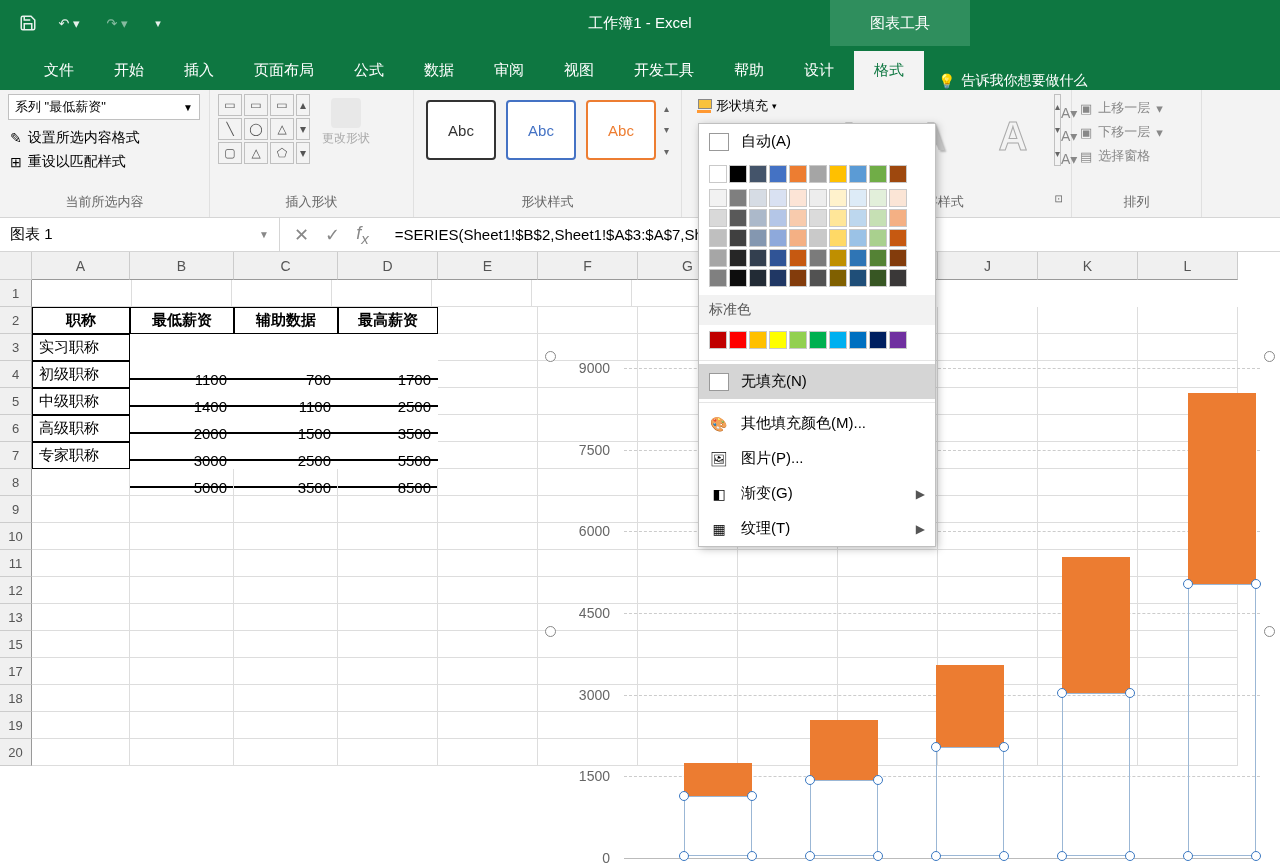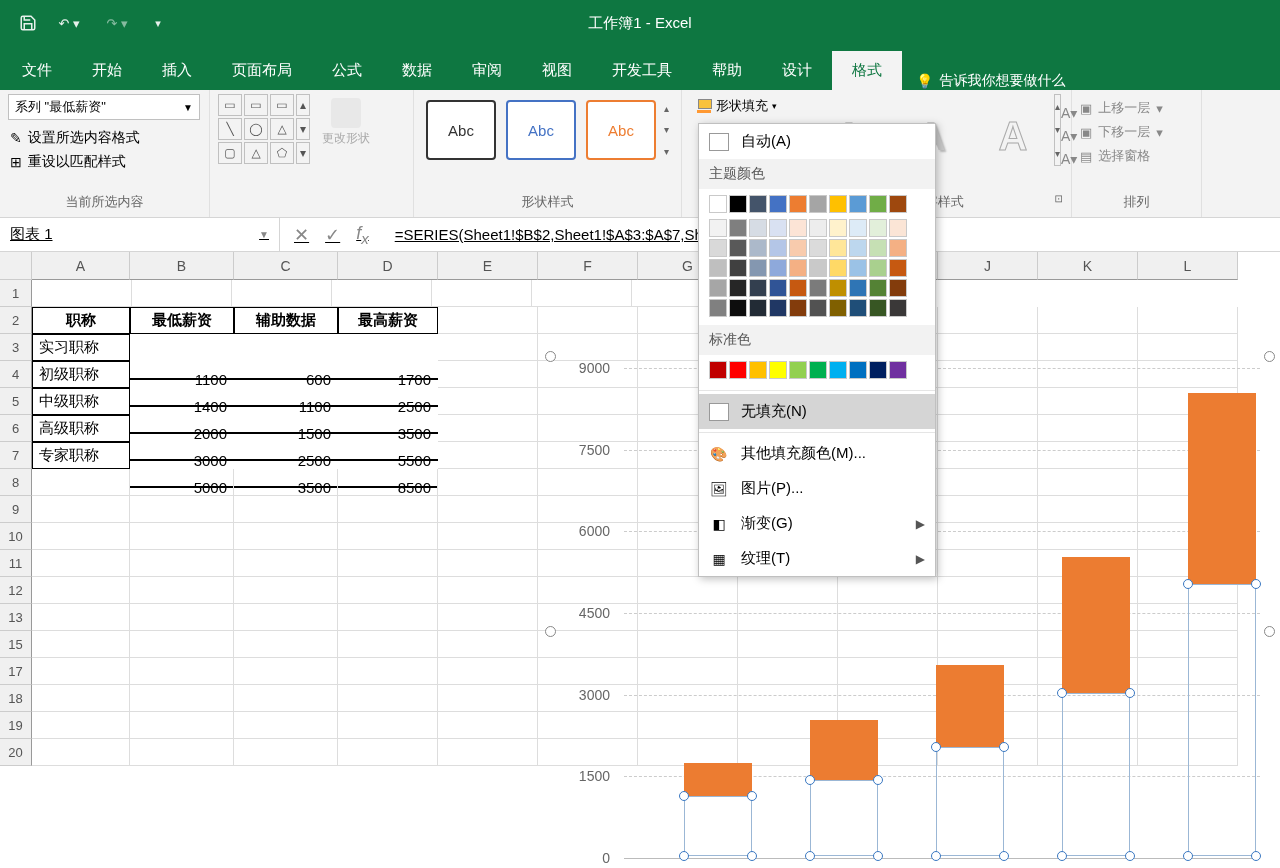--- a/index.html
+++ b/index.html
@@ -6,21 +6,21 @@
 body { font-family: "Microsoft YaHei", sans-serif; font-size: 13px; background: #fff; overflow: hidden; width: 1280px; height: 868px; position: relative; }
 
 
 .title-bar { height: 46px; background: #0e7741; display: flex; align-items: center; color: #fff; position: relative; }
 .qat { display: flex; align-items: center; gap: 6px; padding-left: 14px; }
 .qat-btn { width: 28px; height: 28px; display: flex; align-items: center; justify-content: center; color: #fff; opacity: 0.9; }
 .title-text { position: absolute; left: 50%; transform: translateX(-50%); font-size: 15px; color: #fff; }
 .chart-tools-tab { position: absolute; right: 310px; top: 0; height: 46px; background: #2f8e5d; padding: 0 40px; display: flex; align-items: center; color: #fff; font-size: 15px; }
 
 
-.ribbon-tabs { height: 44px; background: #0e7741; display: flex; align-items: flex-end; padding-left: 2px; }
+.ribbon-tabs { height: 44px; background: #0e7741; display: flex; align-items: flex-end; padding-left: 24px; }
 .ribbon-tab { padding: 10px 20px; color: #fff; font-size: 15px; cursor: pointer; }
 .ribbon-tab.active { background: #f3f3f3; color: #0e7741; }
 .tell-me { display: flex; align-items: center; color: #fff; font-size: 14px; padding: 0 14px; gap: 6px; }
 
 
 .ribbon { height: 128px; background: #f3f3f3; border-bottom: 1px solid #d5d5d5; display: flex; position: relative; }
 .ribbon-group { border-right: 1px solid #e0e0e0; padding: 4px 8px 0 8px; display: flex; flex-direction: column; justify-content: space-between; }
 .group-label { text-align: center; font-size: 13px; color: #666; padding: 4px 0 6px 0; }
 
 .current-sel { width: 210px; }
@@ -60,21 +60,21 @@
 .fd-section-label { padding: 6px 10px; font-size: 14px; color: #555; background: #f2f2f2; }
 .fd-colors { padding: 6px 10px; }
 .color-row { display: flex; gap: 2px; margin-bottom: 2px; }
 .color-sw { width: 18px; height: 18px; border: 1px solid #c9c9c9; }
 .fd-sep { border-top: 1px solid #e5e5e5; margin: 3px 0; }
 .fd-arrow { margin-left: auto; font-size: 12px; color: #555; }
 .fd-icon { width: 20px; height: 18px; display: flex; align-items: center; justify-content: center; font-size: 14px; }
 .nofill-sw { width: 20px; height: 18px; border: 1px solid #999; background: #fff; }
 
 
-.formula-bar { height: 34px; display: flex; align-items: center; border-bottom: 1px solid #d5d5d5; background: #fff; text-decoration: underline; }
+.formula-bar { height: 34px; display: flex; align-items: center; border-bottom: 1px solid #d5d5d5; background: #fff; }
 .name-box { width: 280px; height: 100%; border-right: 1px solid #d5d5d5; display: flex; align-items: center; padding: 0 10px; font-size: 15px; justify-content: space-between; }
 .fb-btns { display: flex; align-items: center; gap: 16px; padding: 0 14px; color: #888; font-size: 18px; }
 .fb-input { flex: 1; padding: 0 12px; font-size: 15px; display: flex; align-items: center; }
 .corner { width: 32px; height: 28px; background: #f0f0f0; border-right: 1px solid #ccc; border-bottom: 1px solid #ccc; }
 .col-h { height: 28px; background: #f0f0f0; border-right: 1px solid #ccc; border-bottom: 1px solid #999; display: flex; align-items: center; justify-content: center; font-size: 14px; color: #555; }
 .row-h { width: 32px; background: #f0f0f0; border-right: 1px solid #999; border-bottom: 1px solid #ccc; display: flex; align-items: center; justify-content: center; font-size: 13px; color: #555; }
 .cell { border-right: 1px solid #ddd; border-bottom: 1px solid #ddd; display: flex; align-items: center; padding: 0 6px; font-size: 15px; }
 .grid-row { display: flex; height: 27px; }
 .table-title { font-weight: bold; font-size: 19px; border: 1.5px solid #000; justify-content: center; }
 .th { font-weight: bold; border: 1.5px solid #000; justify-content: center; }
@@ -105,20 +105,21 @@
           <path d="M19 21H5a2 2 0 0 1-2-2V5a2 2 0 0 1 2-2h11l5 5v11a2 2 0 0 1-2 2z"></path>
           <polyline points="17 21 17 13 7 13 7 21"></polyline>
           <polyline points="7 3 7 8 15 8"></polyline>
         </svg>
       </div>
     <div class="qat-btn" style="width:42px">↶ ▾</div>
     <div class="qat-btn" style="width:42px;opacity:.5">↷ ▾</div>
     <div class="qat-btn" style="font-size:11px">▾</div>
   </div>
   <div class="title-text">工作簿1 - Excel</div>
+  <div class="chart-tools-tab">图表工具</div>
 </div>
 
 <div class="ribbon-tabs">
   <div id="tabs-container" style="display:flex">
       <div class="ribbon-tab">文件</div>
       <div class="ribbon-tab">开始</div>
       <div class="ribbon-tab">插入</div>
       <div class="ribbon-tab">页面布局</div>
       <div class="ribbon-tab">公式</div>
       <div class="ribbon-tab">数据</div>
@@ -174,20 +175,21 @@
             <div class="mini-shape">△</div>
             <div class="mini-shape">⬠</div>
             <div class="mini-shape" style="width:14px">▾</div>
           </div>
       </div>
       <div class="change-shape">
         <div style="width:30px;height:30px;background:#e8e8e8;border-radius:4px"></div>
         <span>更改形状</span>
       </div>
     </div>
+    <div class="group-label">插入形状</div>
   </div>
 
   <div class="ribbon-group shape-styles">
     <div style="display:flex">
       <div class="style-gallery">
         <div class="style-box" style="border-color:#333;color:#333">Abc</div>
         <div class="style-box" style="border-color:#4472c4;color:#4472c4">Abc</div>
         <div class="style-box" style="border-color:#ed7d31;color:#ed7d31">Abc</div>
       </div>
       <div class="gallery-more">
@@ -239,21 +241,20 @@
     </div>
     <div class="group-label">排列</div>
   </div>
 </div>
 
 <div class="fill-dropdown">
   <div class="fd-item">
     <span class="nofill-sw"></span>
     <span>自动(A)</span>
   </div>
-  <div class="fd-section-label">主题颜色</div>
   <div class="fd-colors">
     <div class="color-row" id="theme-row1">
         <div class="color-sw" style="background: rgb(255, 255, 255);"></div>
         <div class="color-sw" style="background: rgb(0, 0, 0);"></div>
         <div class="color-sw" style="background: rgb(68, 84, 106);"></div>
         <div class="color-sw" style="background: rgb(68, 114, 196);"></div>
         <div class="color-sw" style="background: rgb(237, 125, 49);"></div>
         <div class="color-sw" style="background: rgb(165, 165, 165);"></div>
         <div class="color-sw" style="background: rgb(255, 192, 0);"></div>
         <div class="color-sw" style="background: rgb(91, 155, 213);"></div>
@@ -422,21 +423,21 @@
         <div class="cell" style="width: 100px;"></div>
         <div class="cell" style="width: 100px;"></div>
         <div class="cell" style="width: 100px;"></div>
         <div class="cell" style="width: 100px;"></div>
         <div class="cell" style="width: 100px;"></div>
       </div>
       <div class="grid-row">
         <div class="row-h" style="height: 27px;">3</div>
         <div class="cell td" style="width: 98px;">实习职称</div>
         <div class="cell td num" style="width: 104px;">1100</div>
-        <div class="cell td num" style="width: 104px;">600</div>
+        <div class="cell td num" style="width: 104px;">700</div>
         <div class="cell td num" style="width: 100px;">1700</div>
         <div class="cell" style="width: 100px;"></div>
         <div class="cell" style="width: 100px;"></div>
         <div class="cell" style="width: 100px;"></div>
         <div class="cell" style="width: 100px;"></div>
         <div class="cell" style="width: 100px;"></div>
         <div class="cell" style="width: 100px;"></div>
         <div class="cell" style="width: 100px;"></div>
         <div class="cell" style="width: 100px;"></div>
       </div>

